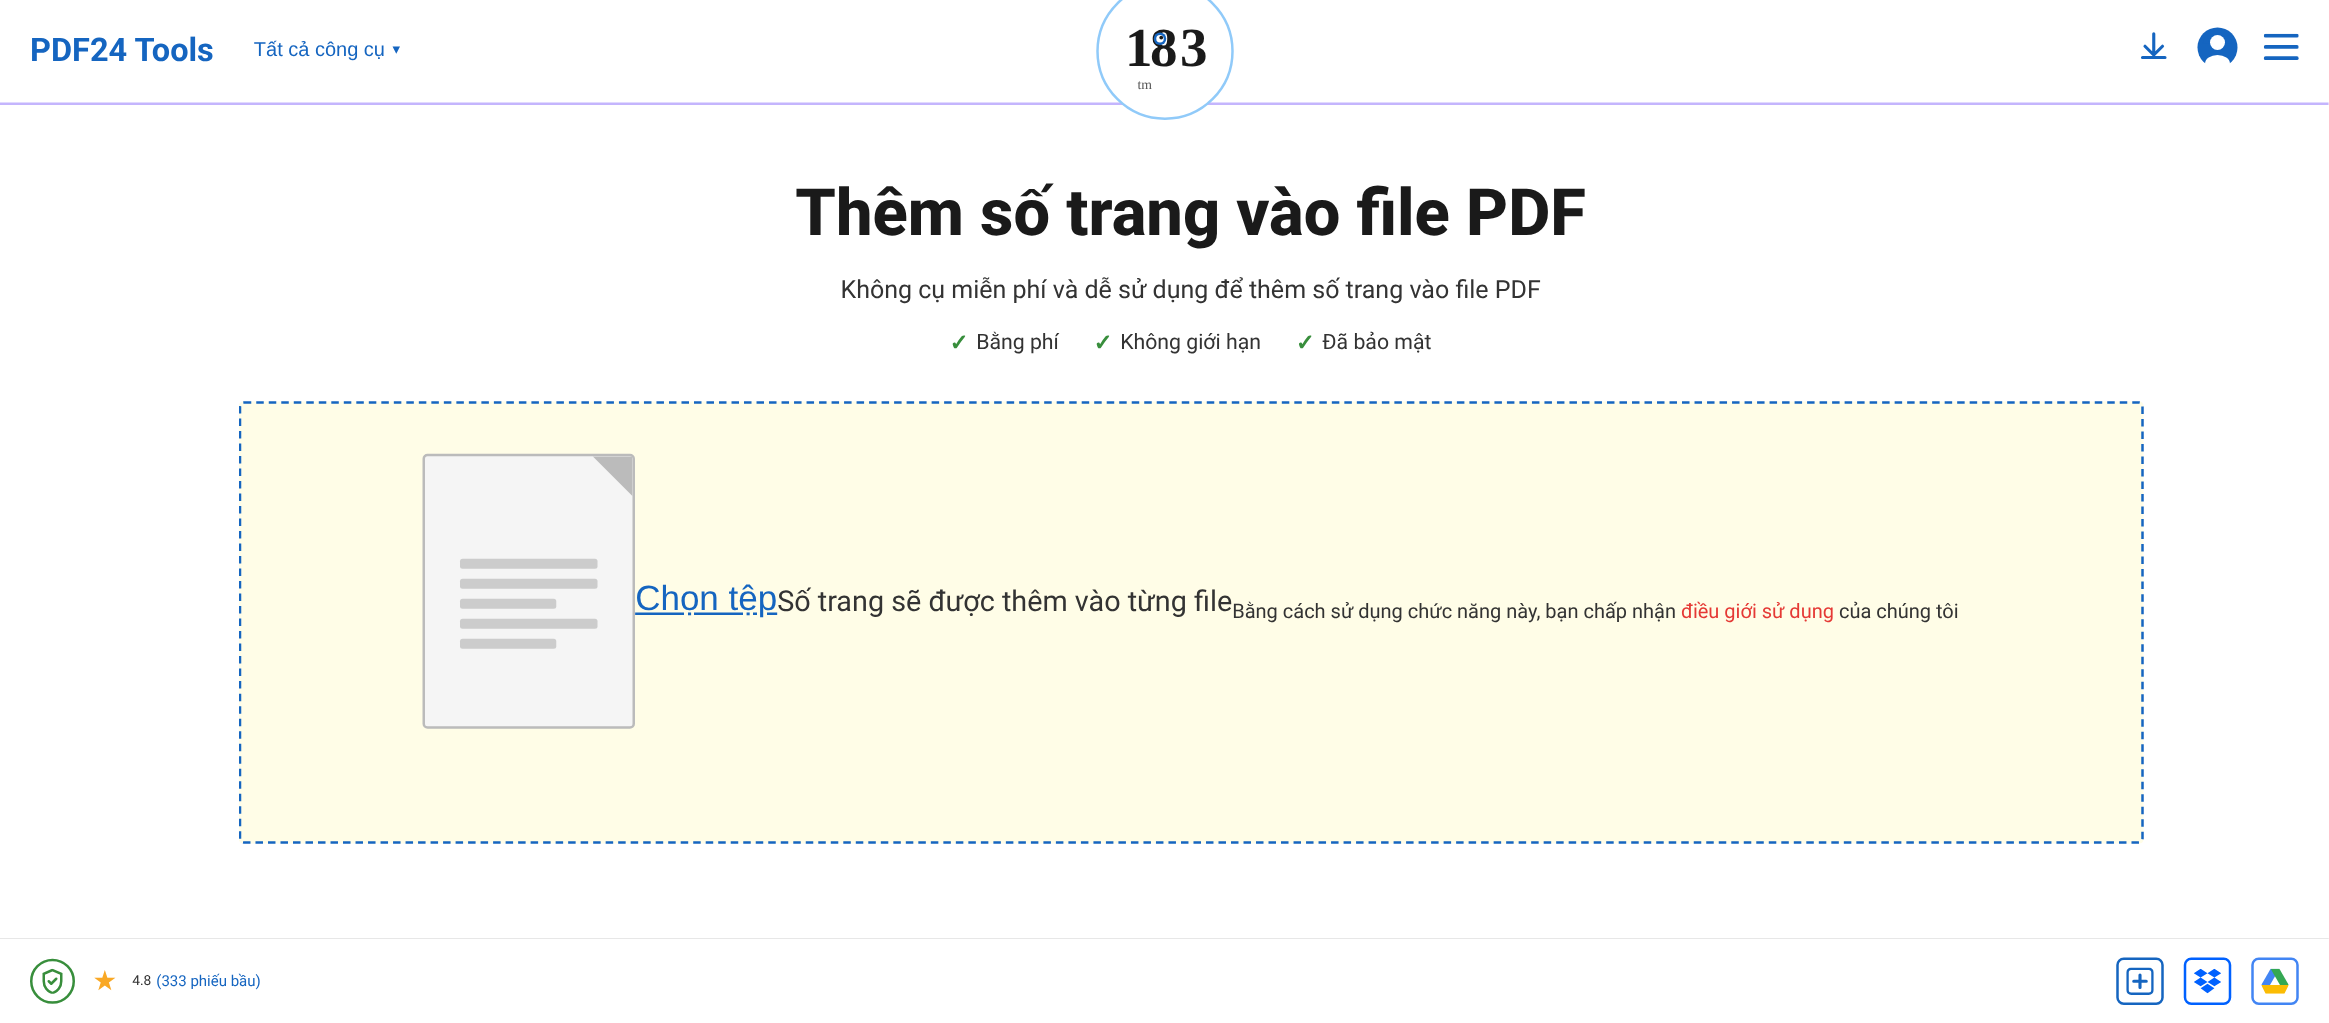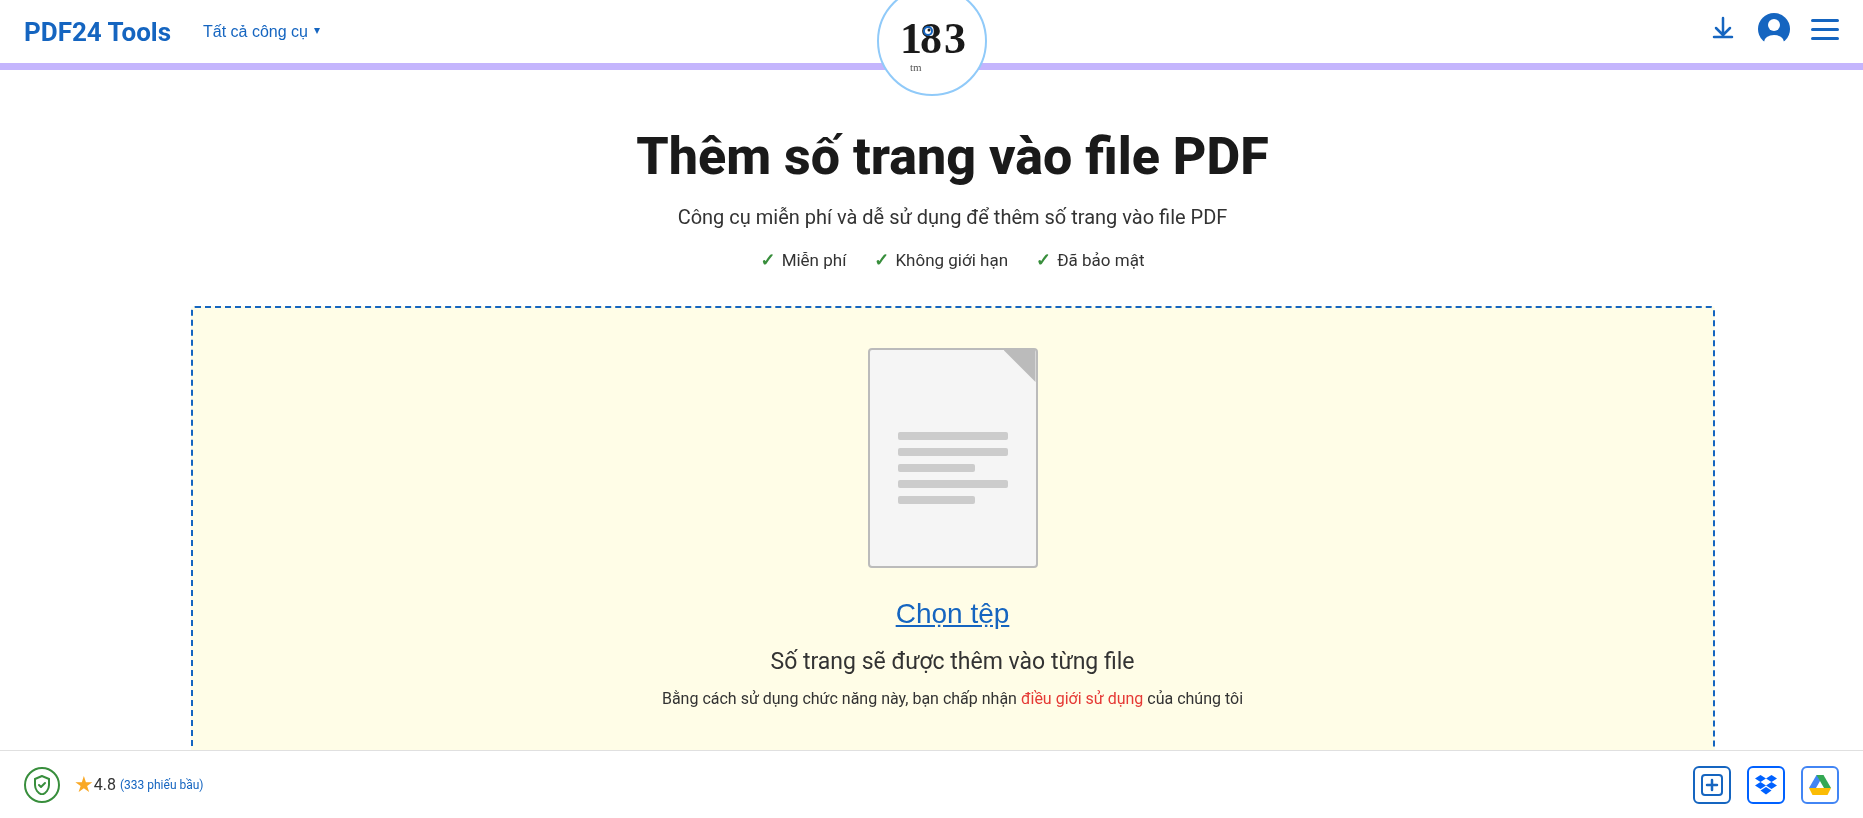--- a/index.html
+++ b/index.html
@@ -8,22 +8,22 @@
       background: #fff;
       min-height: 818px;
       overflow-x: hidden;
     }
 
     
     .header {
       display: flex;
       align-items: center;
       padding: 0 24px;
-      height: 70px;
-      border-bottom: 7px solid #c4b5fd;
+      height: 84px;
+      border-bottom: 2px solid #c4b5fd;
       position: relative;
     }
     .header-logo {
       font-size: 26px;
       font-weight: 700;
       color: #1565c0;
       text-decoration: none;
       margin-right: 32px;
     }
     .header-tools-btn {
@@ -119,21 +119,21 @@
 
     
     .drop-zone {
       width: 1524px;
       max-width: 98vw;
       min-height: 350px;
       border: 2.5px dashed #1565c0;
       border-radius: 4px;
       background: #fffde7;
       display: flex;
-      flex-direction: column;
+      flex-direction: row;
       align-items: center;
       justify-content: center;
       position: relative;
       padding: 40px 20px 60px;
     }
 
     
     .file-icon-placeholder {
       width: 170px;
       height: 220px;
@@ -221,23 +221,23 @@
       justify-content: center;
       color: #388e3c;
       font-size: 18px;
       margin-right: 14px;
     }
     .rating-star {
       color: #f9a825;
       font-size: 22px;
     }
     .rating-value {
-      font-size: 16px;
-      color: #333;
-      margin-left: 0;
+      font-size: 11px;
+      color: #333;
+      margin-left: 12px;
     }
     .rating-count {
       font-size: 12px;
       color: #1565c0;
       margin-left: 4px;
     }
     .bottom-right-icons {
       margin-left: auto;
       display: flex;
       align-items: center;
@@ -302,26 +302,26 @@
         <rect y="0" width="28" height="3" rx="1.5" fill="#1565c0"></rect>
         <rect y="9" width="28" height="3" rx="1.5" fill="#1565c0"></rect>
         <rect y="18" width="28" height="3" rx="1.5" fill="#1565c0"></rect>
       </svg>
     </span>
   </div>
 </header>
 
 <main class="main">
   <h1 class="page-title">Thêm số trang vào file PDF</h1>
-  <p class="page-subtitle">Công cụ miễn phí và dễ sử dụng để thêm số trang vào file PDF</p>
+  <p class="page-subtitle">Không cụ miễn phí và dễ sử dụng để thêm số trang vào file PDF</p>
 
   <div class="features-row">
     <div class="feature-item">
       <span class="check-mark">✓</span>
-      <span>Miễn phí</span>
+      <span>Bằng phí</span>
     </div>
     <div class="feature-item">
       <span class="check-mark">✓</span>
       <span>Không giới hạn</span>
     </div>
     <div class="feature-item">
       <span class="check-mark">✓</span>
       <span>Đã bảo mật</span>
     </div>
   </div>

